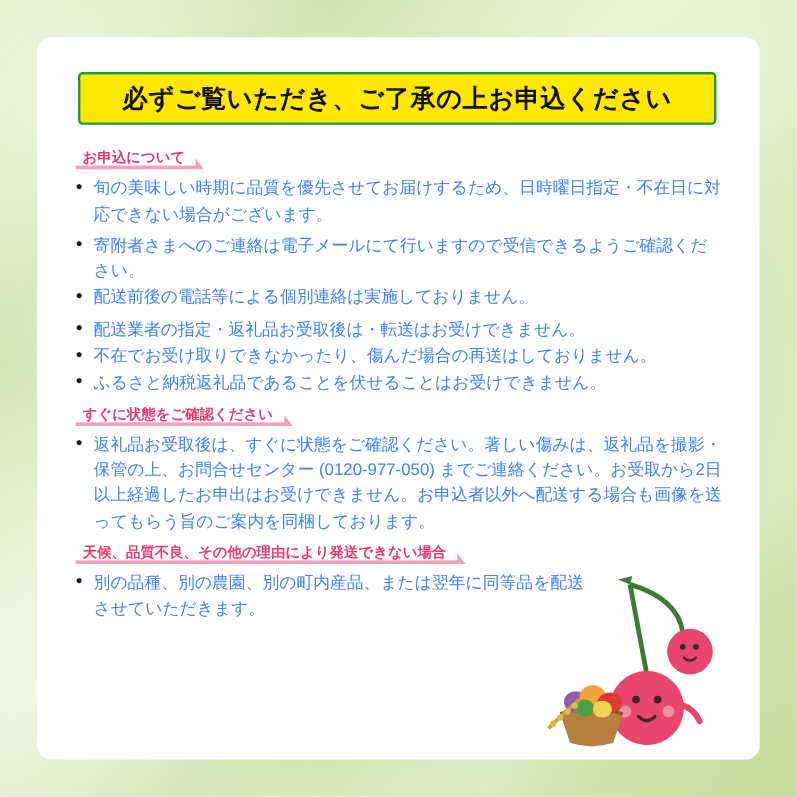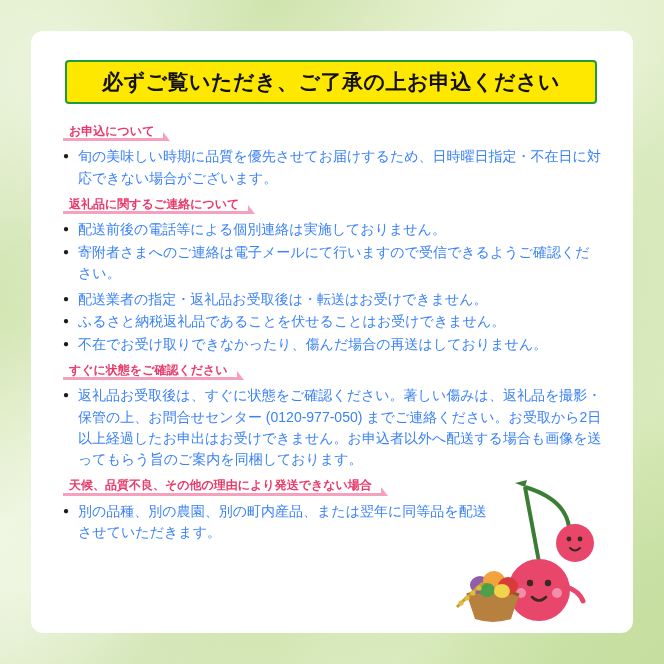--- a/index.html
+++ b/index.html
@@ -138,35 +138,31 @@
         <div class="sec-head">
           <span>お申込について</span>
           <span class="bar"></span>
         </div>
         <ul class="bullets">
           <li>旬の美味しい時期に品質を優先させてお届けするため、日時曜日指定・不在日に対応できない場合がございます。</li>
         </ul>
       </div>
 
       <div class="section">
-        <div class="sec-head">
-          <span>返礼品に関するご連絡について</span>
-          <span class="bar"></span>
-        </div>
-        <ul class="bullets">
+        <ul class="bullets">
+          <li>寄附者さまへのご連絡は電子メールにて行いますので受信できるようご確認ください。</li>
           <li>配送前後の電話等による個別連絡は実施しておりません。</li>
-          <li>寄附者さまへのご連絡は電子メールにて行いますので受信できるようご確認ください。</li>
         </ul>
       </div>
 
       <div class="section">
         <ul class="bullets">
           <li>配送業者の指定・返礼品お受取後は・転送はお受けできません。</li>
+          <li>不在でお受け取りできなかったり、傷んだ場合の再送はしておりません。</li>
           <li>ふるさと納税返礼品であることを伏せることはお受けできません。</li>
-          <li>不在でお受け取りできなかったり、傷んだ場合の再送はしておりません。</li>
         </ul>
       </div>
 
       <div class="section">
         <div class="sec-head">
           <span>すぐに状態をご確認ください</span>
           <span class="bar"></span>
         </div>
         <ul class="bullets">
           <li>返礼品お受取後は、すぐに状態をご確認ください。著しい傷みは、返礼品を撮影・保管の上、お問合せセンター (0120-977-050) までご連絡ください。お受取から2日以上経過したお申出はお受けできません。お申込者以外へ配送する場合も画像を送ってもらう旨のご案内を同梱しております。</li>

